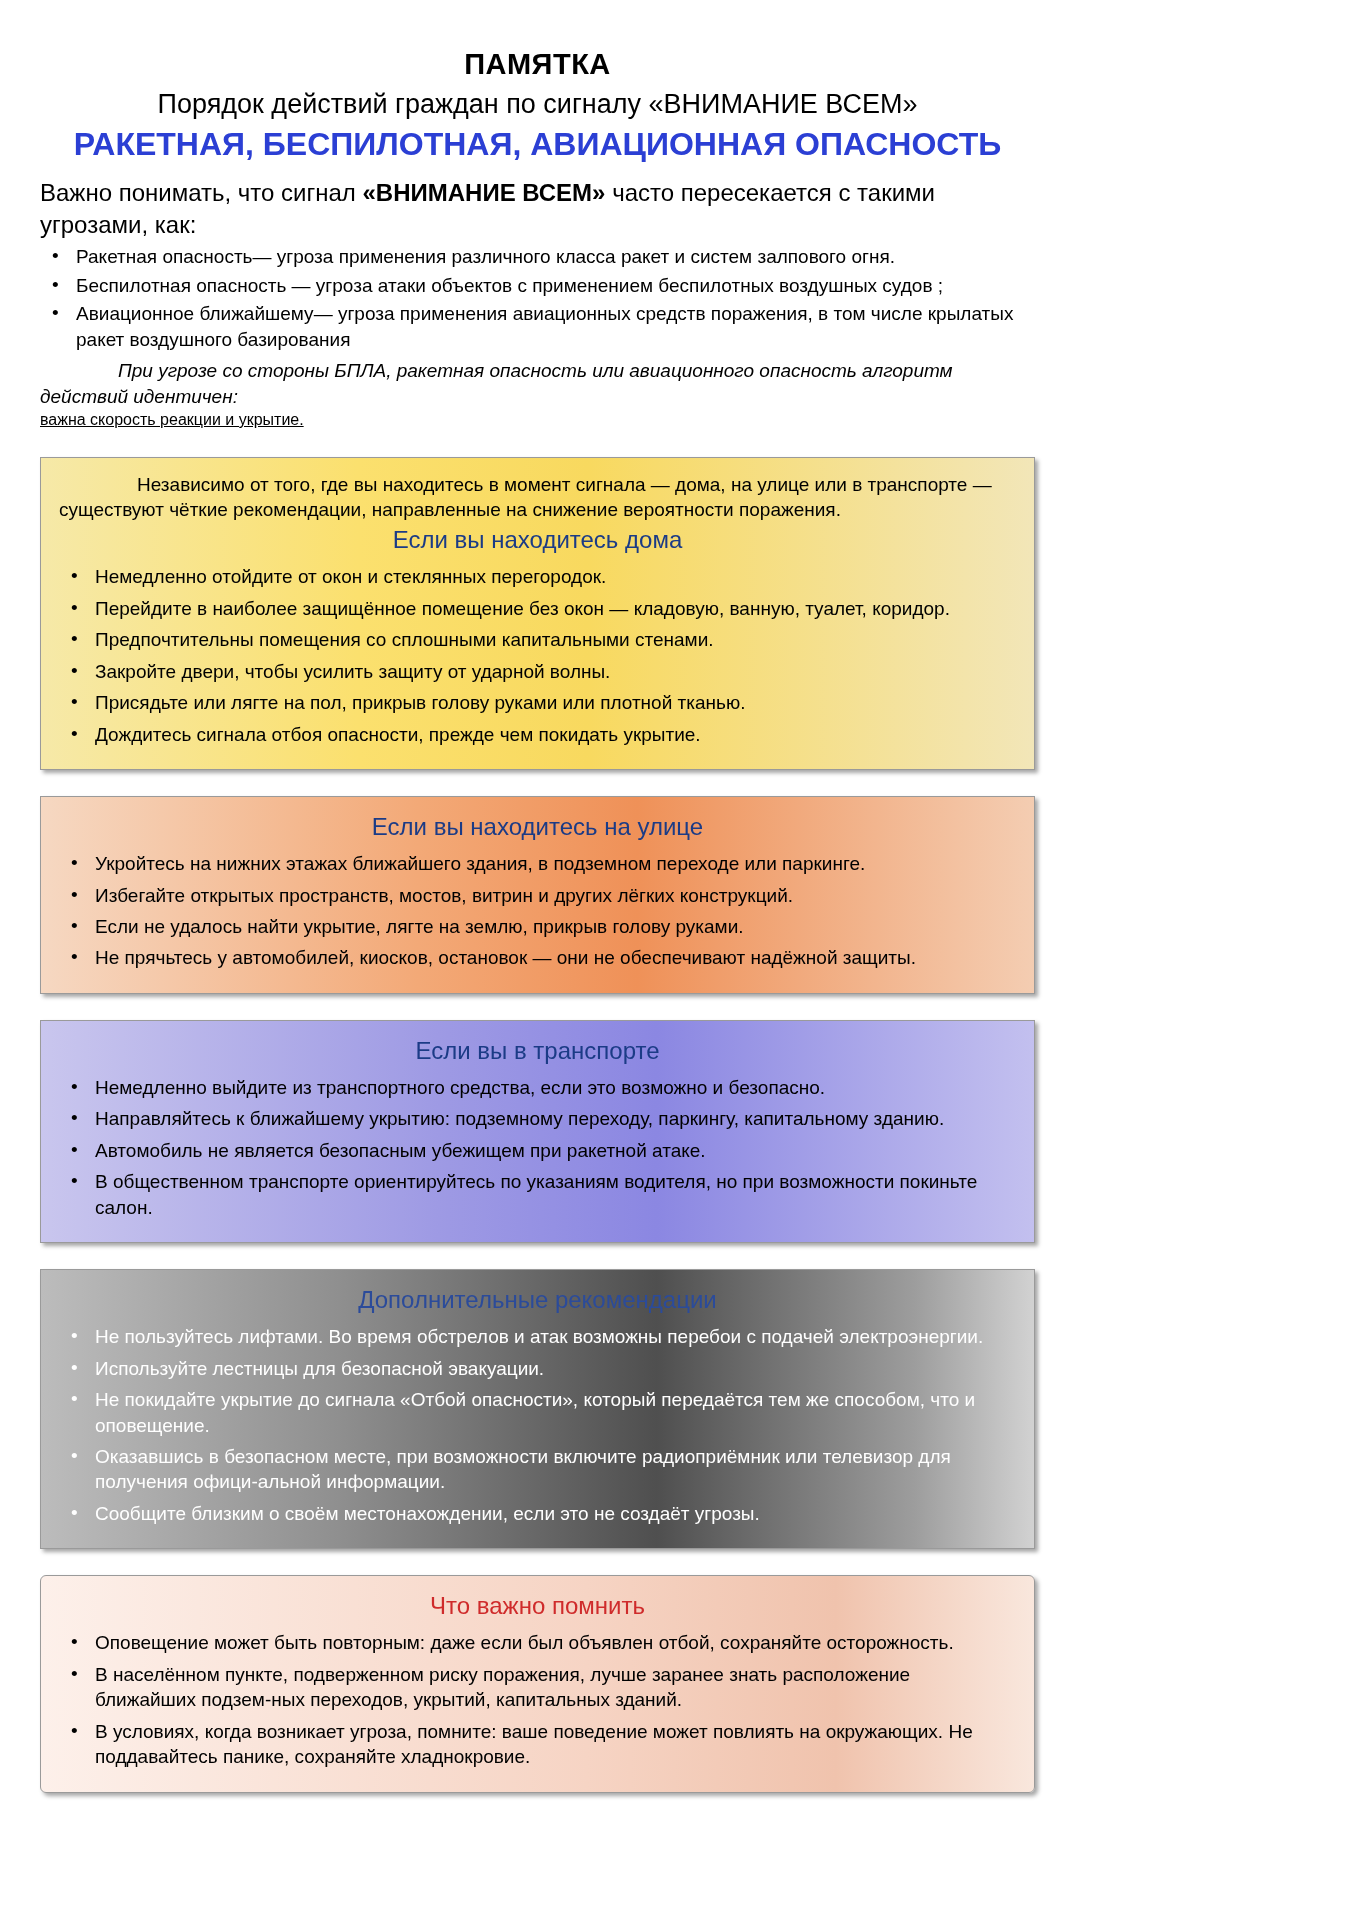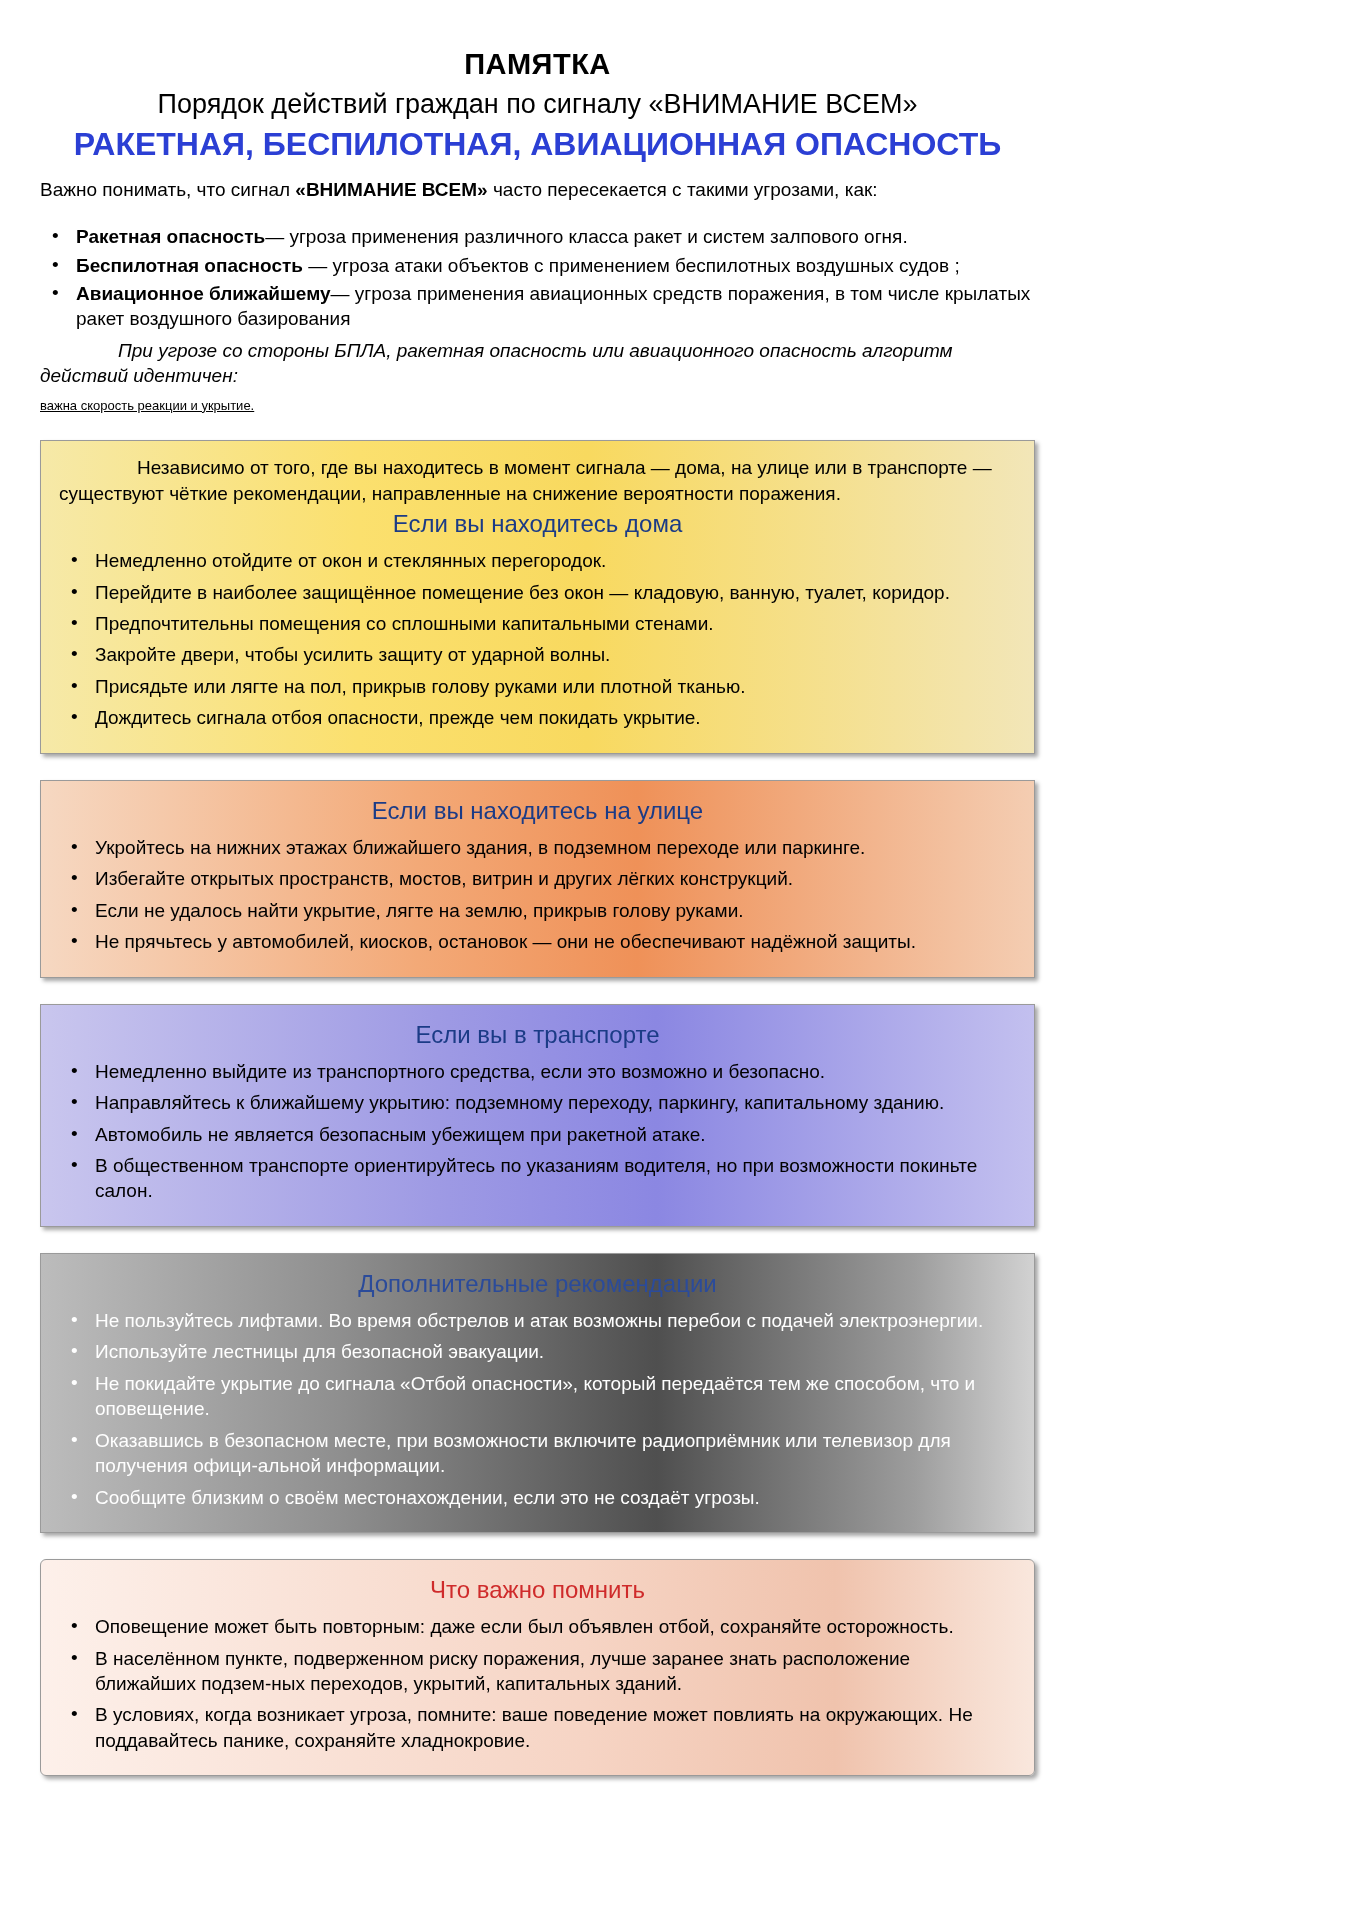--- a/index.html
+++ b/index.html
@@ -34,23 +34,23 @@
     margin: 0 0 6px 0;
   }
   .title-danger {
     text-align: center;
     font-size: 32px;
     font-weight: bold;
     color: #2b3fd4;
     margin: 0 0 14px 0;
   }
   .intro {
-    font-size: 19px;
+    font-size: 24px;
     line-height: 1.32;
-    margin: 0 0 22px 0;
+    margin: 0 0 4px 0;
   }
   .intro b { font-weight: bold; }
   ul.plain {
     list-style: none;
     margin: 2px 0 0 0;
     padding: 0;
   }
   ul.plain > li {
     font-size: 19px;
     line-height: 1.34;
@@ -58,32 +58,32 @@
     padding-left: 36px;
     margin-bottom: 3px;
   }
   ul.plain > li::before {
     content: "\2022";
     position: absolute;
     left: 12px;
     top: -1px;
     font-size: 19px;
   }
-  .bullet-lead { font-weight: bold; }
+  .bullet-lead { font-weight: normal; }
   .note-indent {
     font-size: 19px;
     line-height: 1.34;
     text-indent: 78px;
     margin: 6px 0 0 0;
     font-style: italic;
   }
   .note-underline {
-    font-size: 13px;
-    line-height: 1.34;
-    margin: 8px 0 0 0;
+    font-size: 16px;
+    line-height: 1.34;
+    margin: 0 0 0 0;
   }
   .note-underline span { text-decoration: underline; }
 
   .card {
     border: 1px solid #9a9a9a;
     box-shadow: 3px 3px 4px rgba(0,0,0,0.35);
     margin: 26px 0 0 0;
     padding: 14px 18px 16px 18px;
     box-sizing: border-box;
   }

